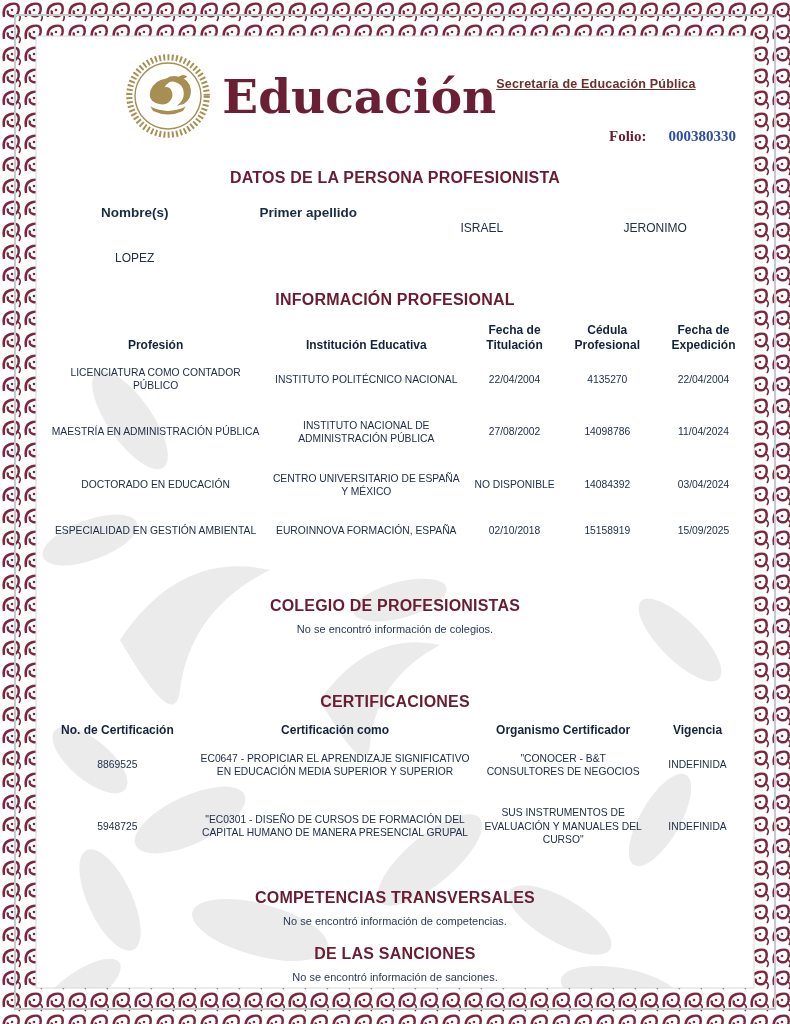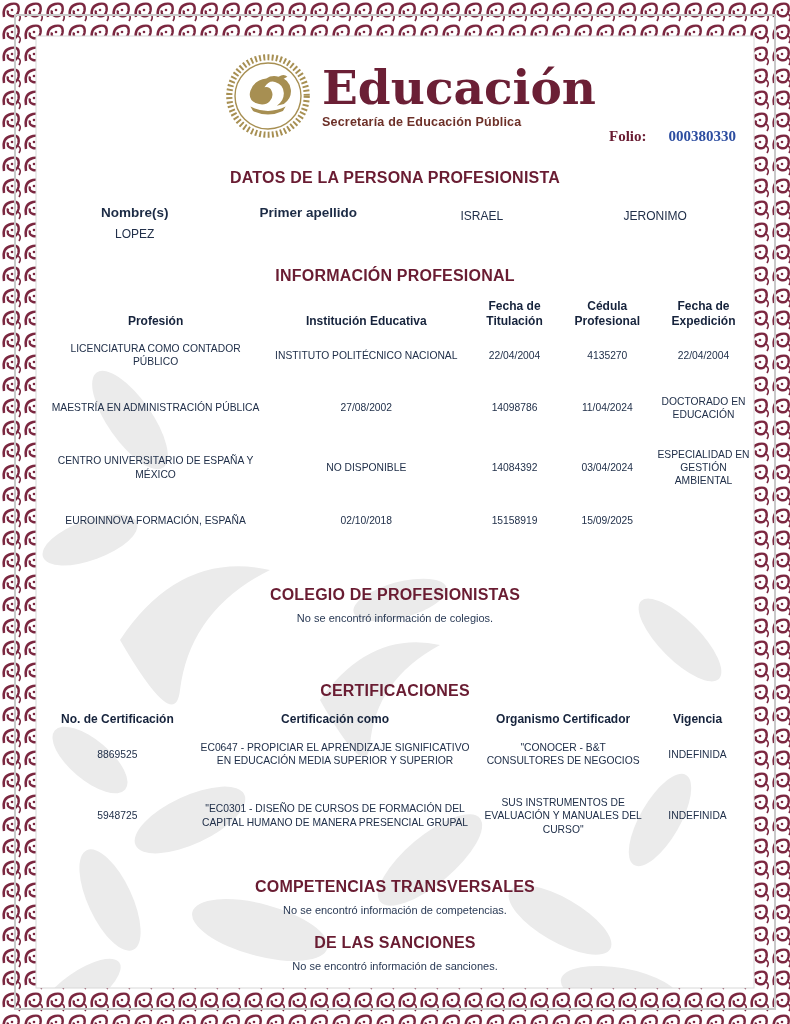--- a/index.html
+++ b/index.html
@@ -31,35 +31,36 @@
 
   
   .header-row {
     display: flex;
     align-items: flex-start;
     justify-content: center;
     margin-left: 30px;
   }
   .logo-block { display: flex; align-items: center; gap: 10px; }
   .seal { width: 88px; height: 88px; flex: 0 0 auto; }
-  .wordmark-block { display: flex; flex-direction: column; }
+  .wordmark-block { display: flex; }
   .wordmark {
     font-family: "DejaVu Serif", serif;
     font-weight: bold;
     font-size: 47px;
     line-height: 1.0;
     color: #6b1f35;
     letter-spacing: 0px;
   }
   .wordmark-sub {
     font-size: 12.5px;
     font-weight: bold;
     color: #6d3028;
     margin-top: 4px;
     letter-spacing: 0.2px;
+    text-decoration: underline;
   }
   .folio-row {
     display: flex;
     justify-content: flex-end;
     align-items: baseline;
     gap: 22px;
     margin: -12px 6px 0 0;
     font-size: 15px;
     font-weight: bold;
     font-family: Liberation Serif, serif;
@@ -92,21 +93,21 @@
 
   
   .datos { margin-top: 24px; }
   .person-grid {
     display: grid;
     grid-template-columns: 1fr 1fr 1fr 1fr;
     margin-top: 18px;
     text-align: center;
   }
   .person-label { font-size: 13.5px; font-weight: bold; color: #1c2b45; }
-  .person-value { font-size: 12px; color: #22304a; margin-top: 4px; }
+  .person-value { font-size: 12px; color: #22304a; margin-top: 16px; }
 
   
   .tbl { display: grid; column-gap: 6px; align-items: center; }
   .tbl-info { grid-template-columns: 31% 28% 13% 12% 14%; }
   .tbl-cert { grid-template-columns: 20% 41% 23% 14%; }
   .tbl .th {
     font-size: 12px;
     font-weight: bold;
     color: #16233c;
     text-align: center;
@@ -218,20 +219,21 @@
         <div class="th">Cédula Profesional</div>
         <div class="th">Fecha de Expedición</div>
 
         <div class="td">LICENCIATURA COMO CONTADOR PÚBLICO</div>
         <div class="td">INSTITUTO POLITÉCNICO NACIONAL</div>
         <div class="td">22/04/2004</div>
         <div class="td">4135270</div>
         <div class="td">22/04/2004</div>
 
         <div class="td">MAESTRÍA EN ADMINISTRACIÓN PÚBLICA</div>
+        <div class="td">INSTITUTO NACIONAL DE ADMINISTRACIÓN PÚBLICA</div>
         <div class="td">27/08/2002</div>
         <div class="td">14098786</div>
         <div class="td">11/04/2024</div>
 
         <div class="td">DOCTORADO EN EDUCACIÓN</div>
         <div class="td">CENTRO UNIVERSITARIO DE ESPAÑA Y MÉXICO</div>
         <div class="td">NO DISPONIBLE</div>
         <div class="td">14084392</div>
         <div class="td">03/04/2024</div>
 

